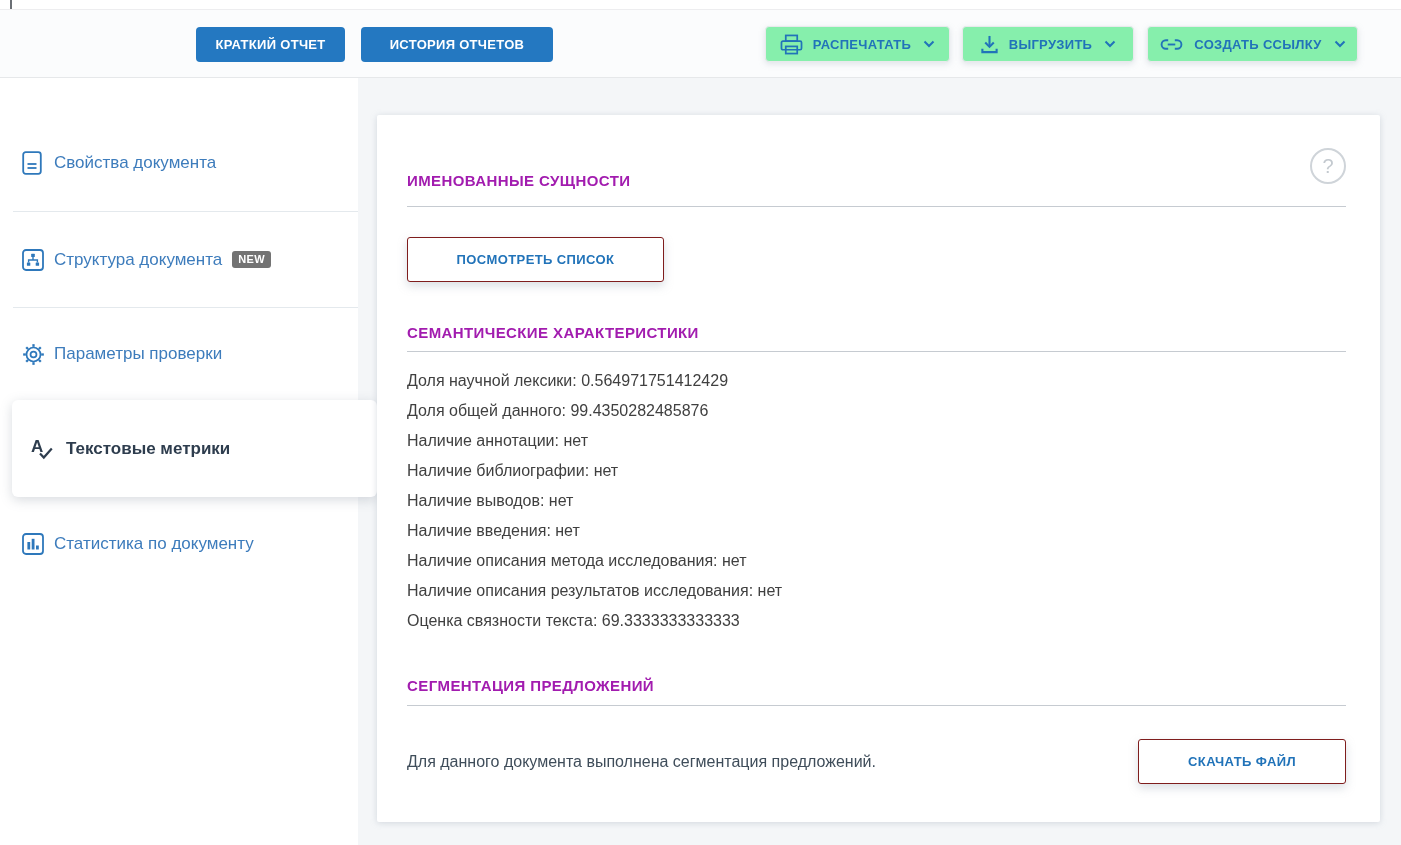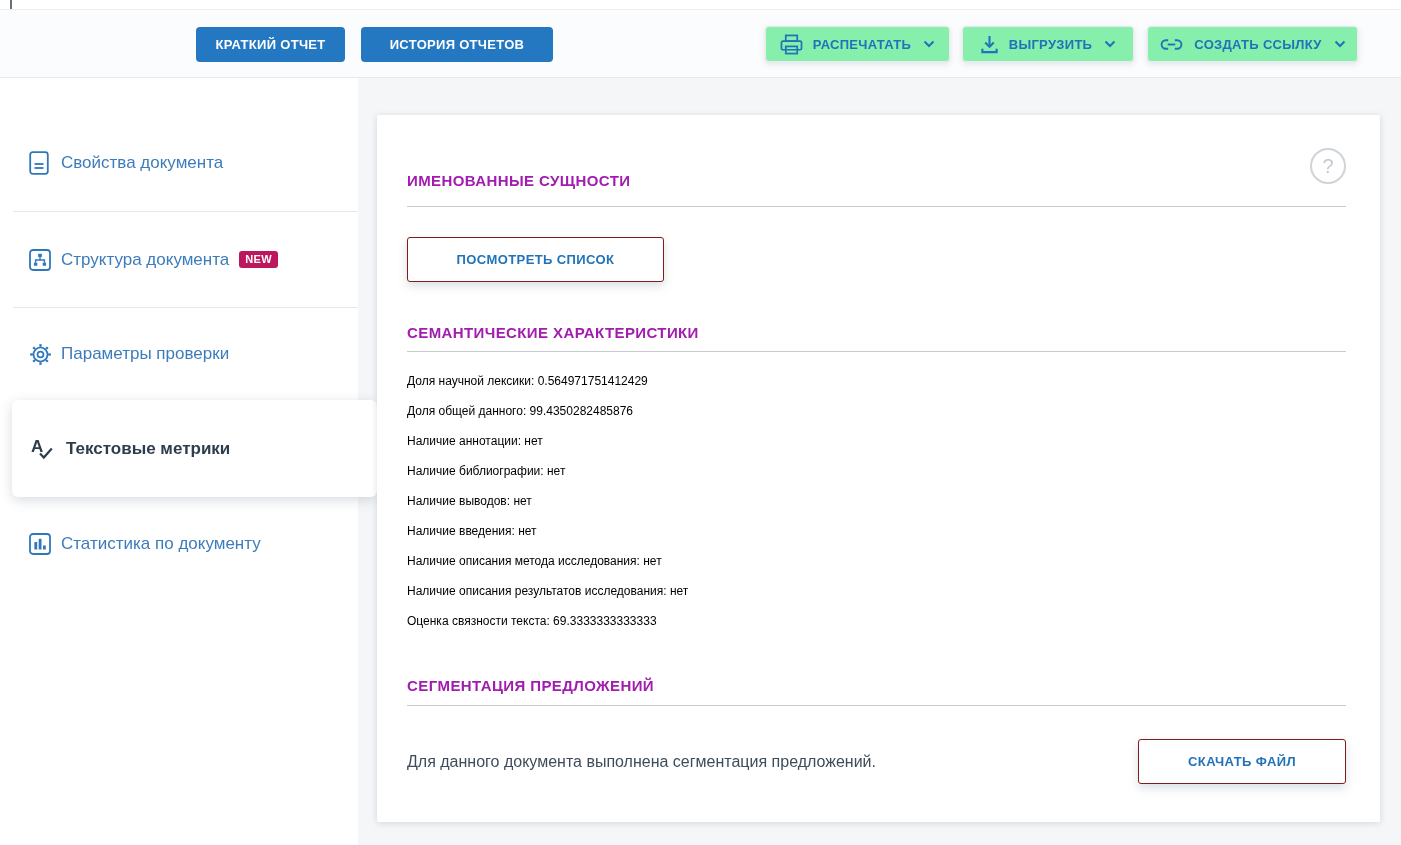--- a/index.html
+++ b/index.html
@@ -35,27 +35,27 @@
   }
   .btn-white .ic,.btn-white .chev{display:flex;align-items:center;}
 
   
   .content-bg{position:absolute;left:358px;top:78px;width:1043px;height:767px;background:#f4f6f8;}
 
   
   .sidebar{position:absolute;left:0;top:78px;width:358px;height:767px;background:#ffffff;}
   .side-item{
     position:absolute;left:0;width:358px;display:flex;align-items:center;
-    padding-left:29px;box-sizing:border-box;cursor:pointer;
+    padding-left:22px;box-sizing:border-box;cursor:pointer;
   }
   .side-item .ic{width:24px;display:flex;align-items:center;justify-content:flex-start;margin-right:8px;}
   .side-item .lbl{font-size:17px;color:#3d7cbc;}
   .side-div{position:absolute;left:13px;width:345px;height:1px;background:#e4e9ed;}
   .badge-new{
-    display:inline-block;margin-left:10px;background:#be185d;color:#ffffff;
+    display:inline-block;margin-left:10px;background:#737373;color:#ffffff;
     font-size:11px;font-weight:700;letter-spacing:.4px;padding:2px 6px 3px;border-radius:3px;
   }
   .active-card{
     position:absolute;left:12px;top:322px;width:365px;height:97px;
     background:#ffffff;border-radius:6px;
     box-shadow:0 3px 12px rgba(125,136,150,.30);
     display:flex;align-items:center;padding-left:18px;box-sizing:border-box;cursor:pointer;
   }
   .active-card .ic{width:28px;margin-right:8px;display:flex;align-items:center;}
   .active-card .lbl{font-size:17px;font-weight:700;color:#2e3d4e;}
@@ -81,21 +81,21 @@
     display:flex;align-items:center;justify-content:space-between;
   }
   .sec-row .desc{font-size:16px;color:#3f4d5a;}
   .btn-card{
     height:45px;background:#ffffff;border:1px solid #7f1d1d;border-radius:3px;
     box-shadow:0 4px 10px rgba(150,160,175,.35);
     color:#2173b9;font-family:inherit;font-size:13px;font-weight:700;letter-spacing:.4px;
     cursor:pointer;
   }
   .metrics{position:absolute;left:30px;top:251px;}
-  .metric-row{font-size:12px;color:#000000;line-height:30px;white-space:pre;}
+  .metric-row{font-size:16px;color:#404040;line-height:30px;white-space:pre;}
 </style>
 </head>
 <body>
 
 <div class="edge-artifact"></div>
 
 <div class="toolbar">
   <button class="btn-primary" style="left:196px;width:149px">КРАТКИЙ ОТЧЕТ</button>
   <button class="btn-primary" style="left:361px;width:192px">ИСТОРИЯ ОТЧЕТОВ</button>
 

